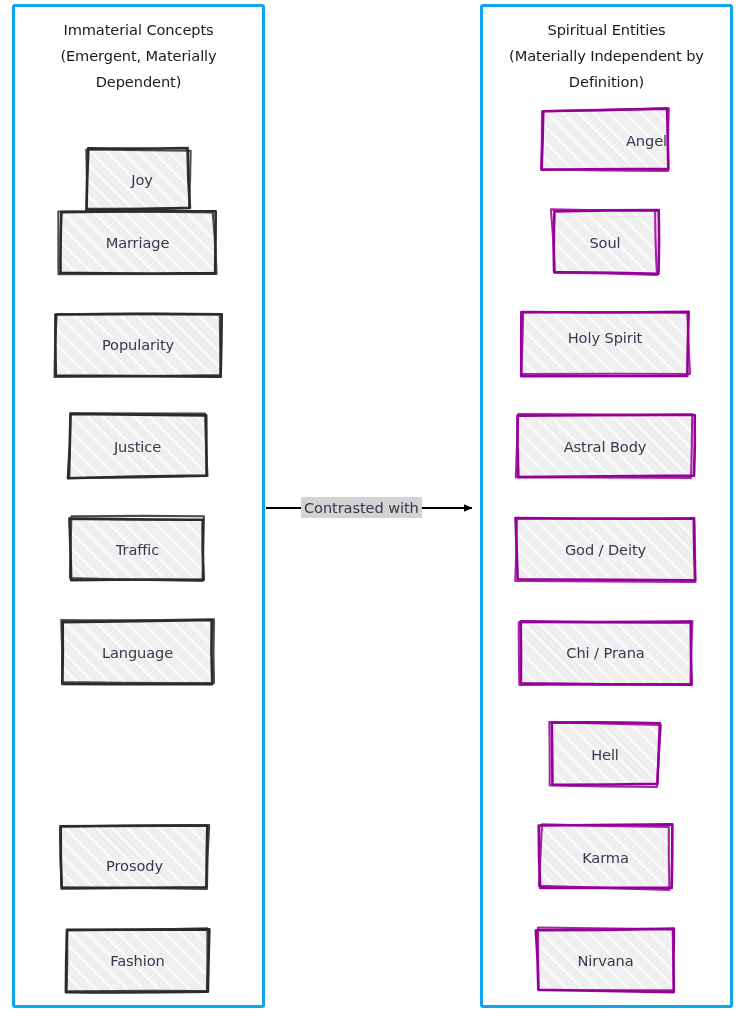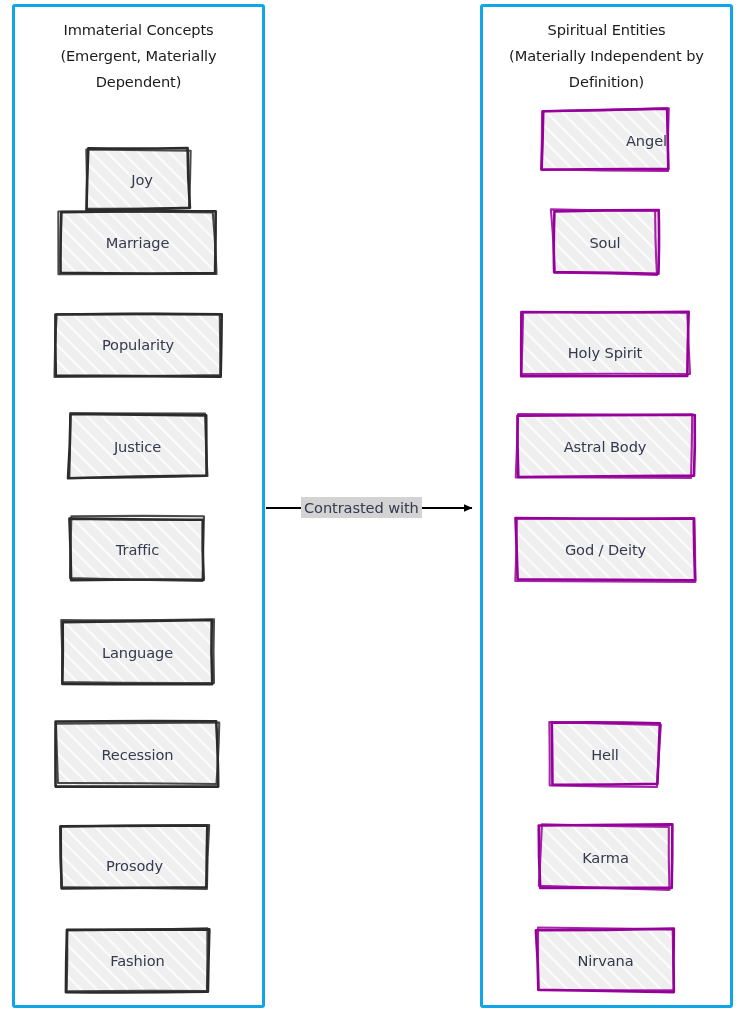--- a/index.html
+++ b/index.html
@@ -194,34 +194,20 @@
             <line x1="0" y1="0" x2="0" y2="11" stroke="#ffffff" stroke-width="3.2"></line>
           </pattern>
         </defs>
         <path d="M8.69,9.11 Q83.31,6.97 157.72,6.99 Q157.71,38.63 158.29,71.16 Q82.23,70.90 8.34,70.91 Q7.76,40.94 8.69,9.11 Z" fill="#efefef" stroke="none"></path>
         <path d="M8.69,9.11 Q84.08,8.13 157.72,6.99 Q157.27,38.32 158.29,71.16 Q84.12,70.28 8.34,70.91 Q8.82,40.12 8.69,9.11 Z" fill="url(#l-hatch-5)" stroke="none"></path>
         <path d="M8.69,9.11 Q82.80,8.62 157.72,6.99 Q156.93,38.08 158.29,71.16 Q84.26,71.39 8.34,70.91 Q9.14,40.17 8.69,9.11 Z" fill="none" stroke="#2b2b2b" stroke-width="2.6" stroke-linecap="round" stroke-linejoin="round" opacity="1"></path>
         <path d="M7.26,7.12 Q84.56,7.69 160.00,6.35 Q159.08,37.51 159.94,69.95 Q84.90,70.40 8.03,68.95 Q8.61,37.25 7.26,7.12 Z" fill="none" stroke="#2b2b2b" stroke-width="2.1" stroke-linecap="round" stroke-linejoin="round" opacity="0.85"></path>
       </svg>
       <span class="node-label">Language</span>
     </div>
-    <div class="node" style="left: 57px; top: 723px; width: 161px; height: 62px;">
-      <svg class="node-svg" width="177" height="78">
-        <defs>
-          <pattern id="l-hatch-6" width="11" height="11" patternTransform="rotate(-45)" patternUnits="userSpaceOnUse">
-            <line x1="0" y1="0" x2="0" y2="11" stroke="#ffffff" stroke-width="3.2"></line>
-          </pattern>
-        </defs>
-        <path d="M6.59,6.49 Q87.95,6.80 167.22,6.21 Q168.63,38.32 169.20,71.58 Q88.41,71.66 6.58,71.59 Q6.59,38.47 6.59,6.49 Z" fill="#efefef" stroke="none"></path>
-        <path d="M6.59,6.49 Q87.99,5.64 167.22,6.21 Q168.50,38.84 169.20,71.58 Q88.30,71.19 6.58,71.59 Q6.36,38.92 6.59,6.49 Z" fill="url(#l-hatch-6)" stroke="none"></path>
-        <path d="M6.59,6.49 Q87.42,5.65 167.22,6.21 Q169.01,38.42 169.20,71.58 Q87.31,71.29 6.58,71.59 Q6.33,40.11 6.59,6.49 Z" fill="none" stroke="#2b2b2b" stroke-width="2.6" stroke-linecap="round" stroke-linejoin="round" opacity="1"></path>
-        <path d="M6.94,8.59 Q88.31,7.97 170.29,7.53 Q169.64,37.76 167.48,68.99 Q89.11,67.87 8.90,67.95 Q7.96,37.57 6.94,8.59 Z" fill="none" stroke="#2b2b2b" stroke-width="2.1" stroke-linecap="round" stroke-linejoin="round" opacity="0.85"></path>
-      </svg>
-      <span class="node-label">Recession</span>
-    </div>
     <div class="node" style="left: 62px; top: 826px; width: 145px; height: 78px;">
       <svg class="node-svg" width="161" height="78">
         <defs>
           <pattern id="l-hatch-7" width="11" height="11" patternTransform="rotate(-45)" patternUnits="userSpaceOnUse">
             <line x1="0" y1="0" x2="0" y2="11" stroke="#ffffff" stroke-width="3.2"></line>
           </pattern>
         </defs>
         <path d="M6.69,8.24 Q79.45,8.51 153.31,7.49 Q153.18,37.40 152.34,69.24 Q80.95,70.57 7.69,70.44 Q7.27,38.68 6.69,8.24 Z" fill="#efefef" stroke="none"></path>
         <path d="M6.69,8.24 Q79.52,6.97 153.31,7.49 Q151.78,38.19 152.34,69.24 Q79.24,70.54 7.69,70.44 Q7.56,38.50 6.69,8.24 Z" fill="url(#l-hatch-7)" stroke="none"></path>
         <path d="M6.69,8.24 Q78.90,7.74 153.31,7.49 Q152.64,39.43 152.34,69.24 Q79.25,69.76 7.69,70.44 Q6.50,38.74 6.69,8.24 Z" fill="none" stroke="#2b2b2b" stroke-width="2.6" stroke-linecap="round" stroke-linejoin="round" opacity="1"></path>
@@ -264,21 +250,21 @@
             <line x1="0" y1="0" x2="0" y2="11" stroke="#ffffff" stroke-width="3.2"></line>
           </pattern>
         </defs>
         <path d="M9.44,8.37 Q60.48,7.52 113.71,7.14 Q113.08,39.74 113.43,70.78 Q60.32,69.98 9.11,69.23 Q10.09,38.54 9.44,8.37 Z" fill="#efefef" stroke="none"></path>
         <path d="M9.44,8.37 Q61.52,7.69 113.71,7.14 Q114.11,39.31 113.43,70.78 Q60.32,70.19 9.11,69.23 Q9.16,37.87 9.44,8.37 Z" fill="url(#r-hatch-1)" stroke="none"></path>
         <path d="M9.44,8.37 Q61.15,7.23 113.71,7.14 Q114.49,38.59 113.43,70.78 Q61.31,68.93 9.11,69.23 Q8.35,39.10 9.44,8.37 Z" fill="none" stroke="#96009a" stroke-width="2.6" stroke-linecap="round" stroke-linejoin="round" opacity="1"></path>
         <path d="M5.87,6.34 Q58.60,7.75 110.18,7.13 Q110.06,39.72 112.04,71.90 Q60.66,69.91 9.74,69.65 Q8.74,38.66 5.87,6.34 Z" fill="none" stroke="#96009a" stroke-width="2.1" stroke-linecap="round" stroke-linejoin="round" opacity="0.85"></path>
       </svg>
       <span class="node-label">Soul</span>
     </div>
-    <div class="node" style="left: 521px; top: 313px; width: 168px; height: 48px; align-items: flex-end;">
+    <div class="node" style="left: 521px; top: 313px; width: 168px; height: 48px;">
       <svg class="node-svg" width="184" height="78">
         <defs>
           <pattern id="r-hatch-2" width="11" height="11" patternTransform="rotate(-45)" patternUnits="userSpaceOnUse">
             <line x1="0" y1="0" x2="0" y2="11" stroke="#ffffff" stroke-width="3.2"></line>
           </pattern>
         </defs>
         <path d="M8.39,7.07 Q92.49,7.44 175.66,6.75 Q174.84,39.59 174.29,70.99 Q91.11,71.17 8.23,71.18 Q7.31,38.11 8.39,7.07 Z" fill="#efefef" stroke="none"></path>
         <path d="M8.39,7.07 Q90.98,7.54 175.66,6.75 Q176.03,38.46 174.29,70.99 Q91.21,71.45 8.23,71.18 Q9.02,39.17 8.39,7.07 Z" fill="url(#r-hatch-2)" stroke="none"></path>
         <path d="M8.39,7.07 Q92.06,7.94 175.66,6.75 Q174.63,39.86 174.29,70.99 Q90.53,70.77 8.23,71.18 Q8.04,39.87 8.39,7.07 Z" fill="none" stroke="#96009a" stroke-width="2.6" stroke-linecap="round" stroke-linejoin="round" opacity="1"></path>
         <path d="M10.11,7.08 Q93.27,6.79 174.33,7.72 Q175.44,38.65 177.02,69.02 Q93.47,68.55 8.18,69.15 Q9.62,38.82 10.11,7.08 Z" fill="none" stroke="#96009a" stroke-width="2.1" stroke-linecap="round" stroke-linejoin="round" opacity="0.85"></path>
@@ -306,20 +292,34 @@
             <line x1="0" y1="0" x2="0" y2="11" stroke="#ffffff" stroke-width="3.2"></line>
           </pattern>
         </defs>
         <path d="M6.49,7.95 Q96.04,8.49 184.73,8.53 Q185.87,39.24 186.07,70.32 Q97.47,69.36 8.67,69.55 Q7.50,38.26 6.49,7.95 Z" fill="#efefef" stroke="none"></path>
         <path d="M6.49,7.95 Q96.05,7.71 184.73,8.53 Q184.82,39.48 186.07,70.32 Q96.76,70.65 8.67,69.55 Q6.76,39.33 6.49,7.95 Z" fill="url(#r-hatch-4)" stroke="none"></path>
         <path d="M6.49,7.95 Q95.54,9.15 184.73,8.53 Q184.97,39.61 186.07,70.32 Q96.97,69.41 8.67,69.55 Q7.77,39.28 6.49,7.95 Z" fill="none" stroke="#96009a" stroke-width="2.6" stroke-linecap="round" stroke-linejoin="round" opacity="1"></path>
         <path d="M7.89,8.58 Q95.65,9.13 185.40,7.98 Q186.16,39.01 186.44,71.88 Q97.27,71.05 6.28,70.95 Q7.70,38.82 7.89,8.58 Z" fill="none" stroke="#96009a" stroke-width="2.1" stroke-linecap="round" stroke-linejoin="round" opacity="0.85"></path>
       </svg>
       <span class="node-label">God / Deity</span>
     </div>
+    <div class="node" style="left: 520px; top: 621px; width: 171px; height: 62px;">
+      <svg class="node-svg" width="187" height="78">
+        <defs>
+          <pattern id="r-hatch-5" width="11" height="11" patternTransform="rotate(-45)" patternUnits="userSpaceOnUse">
+            <line x1="0" y1="0" x2="0" y2="11" stroke="#ffffff" stroke-width="3.2"></line>
+          </pattern>
+        </defs>
+        <path d="M8.74,8.39 Q94.16,7.92 178.77,9.42 Q179.99,39.97 179.66,71.79 Q93.40,71.25 8.90,70.33 Q9.20,40.24 8.74,8.39 Z" fill="#efefef" stroke="none"></path>
+        <path d="M8.74,8.39 Q93.84,8.90 178.77,9.42 Q180.01,39.79 179.66,71.79 Q93.39,70.85 8.90,70.33 Q9.42,40.21 8.74,8.39 Z" fill="url(#r-hatch-5)" stroke="none"></path>
+        <path d="M8.74,8.39 Q94.73,9.76 178.77,9.42 Q178.75,41.49 179.66,71.79 Q95.13,71.53 8.90,70.33 Q9.23,38.68 8.74,8.39 Z" fill="none" stroke="#96009a" stroke-width="2.6" stroke-linecap="round" stroke-linejoin="round" opacity="1"></path>
+        <path d="M6.78,9.33 Q93.79,9.21 180.44,8.12 Q178.82,39.09 178.46,70.91 Q92.72,71.11 7.34,71.85 Q6.64,39.92 6.78,9.33 Z" fill="none" stroke="#96009a" stroke-width="2.1" stroke-linecap="round" stroke-linejoin="round" opacity="0.85"></path>
+      </svg>
+      <span class="node-label">Chi / Prana</span>
+    </div>
     <div class="node" style="left: 551px; top: 723px; width: 108px; height: 62px;">
       <svg class="node-svg" width="124" height="78">
         <defs>
           <pattern id="r-hatch-6" width="11" height="11" patternTransform="rotate(-45)" patternUnits="userSpaceOnUse">
             <line x1="0" y1="0" x2="0" y2="11" stroke="#ffffff" stroke-width="3.2"></line>
           </pattern>
         </defs>
         <path d="M8.79,7.66 Q63.52,7.08 116.81,8.26 Q115.27,37.71 114.42,68.82 Q61.27,69.80 9.45,69.75 Q8.44,39.54 8.79,7.66 Z" fill="#efefef" stroke="none"></path>
         <path d="M8.79,7.66 Q62.11,7.86 116.81,8.26 Q115.75,37.67 114.42,68.82 Q61.56,69.62 9.45,69.75 Q10.02,38.10 8.79,7.66 Z" fill="url(#r-hatch-6)" stroke="none"></path>
         <path d="M8.79,7.66 Q62.97,6.91 116.81,8.26 Q115.76,39.09 114.42,68.82 Q62.71,69.87 9.45,69.75 Q9.31,39.40 8.79,7.66 Z" fill="none" stroke="#96009a" stroke-width="2.6" stroke-linecap="round" stroke-linejoin="round" opacity="1"></path>

